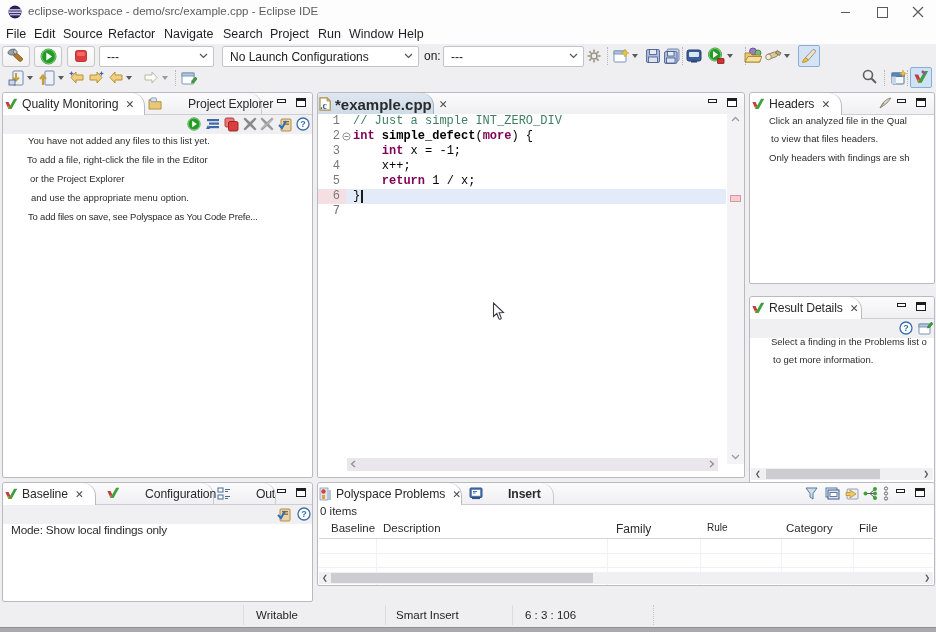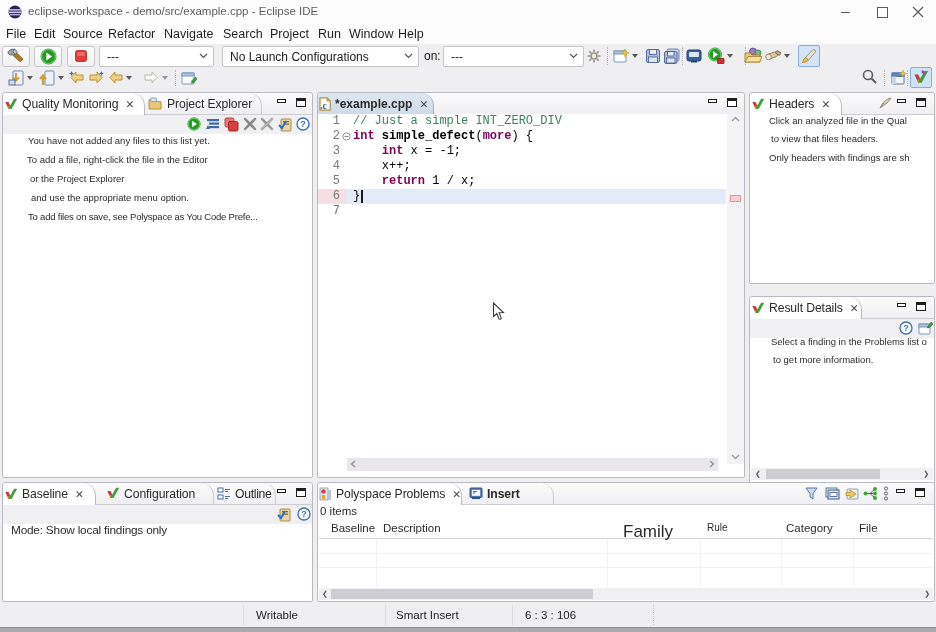--- a/index.html
+++ b/index.html
@@ -22,21 +22,21 @@
 .dd{position:absolute;width:0;height:0;border-left:3.5px solid transparent;border-right:3.5px solid transparent;border-top:4px solid #5a5a5a;}
 .panel{position:absolute;box-sizing:border-box;background:#fff;
   border:1px solid #b9b9c1;border-radius:3px 3px 2px 2px;overflow:hidden;}
 .tabrow{position:absolute;left:0;top:0;right:0;height:21px;
   background:linear-gradient(#fbfbfc,#f0f0f3);border-bottom:1px solid #cdcdd3;
   border-radius:2px 2px 0 0;}
 .tab{position:absolute;top:0;height:21px;display:flex;align-items:center;
   font-size:12.2px;color:#2a2a2a;white-space:nowrap;letter-spacing:-0.1px;}
 .tab.sel{background:#fff;border-right:1px solid #b9b9c1;border-top-right-radius:13px;
   border-top-left-radius:3px;height:22px;align-items:center;}
-.tab.unsel{border-right:1px solid #c9c9cf;border-top-right-radius:13px;background:transparent;}
+.tab.unsel{border-right:1px solid #c9c9cf;border-top-right-radius:13px;background:transparent;gap:21px;}
 .tab .ticon{margin:0 4px 0 1px;display:flex;}
 .tab .tx{margin-left:7px;margin-right:6px;color:#4a4a4a;font-size:10.5px;}
 .minmax{position:absolute;top:5px;display:flex;gap:9px;}
 .mmin{width:10px;height:9px;position:relative;}
 .mmin:before{content:"";position:absolute;left:0;top:1px;width:9px;height:4px;box-sizing:border-box;border:1.6px solid #1d1d1d;background:#fff;}
 .mmax{width:10px;height:9px;box-sizing:border-box;border:1.5px solid #1d1d1d;border-top:3px solid #1d1d1d;background:#fff;}
 .ptext{position:absolute;font-size:9.5px;color:#2b2b2b;white-space:nowrap;letter-spacing:0;}
 .itool{position:absolute;left:0;right:0;height:19px;background:#f0f0f3;}
 .hsb{position:absolute;height:12px;background:#f0f0f2;}
 .hsb .thumb{position:absolute;top:1px;height:10px;background:#cdcdd1;}
@@ -298,21 +298,21 @@
 <div class="panel" id="p-editor" style="left:317px;top:92px;width:428px;height:386px">
   <div class="tabrow">
     <div class="tab sel" style="left:0;width:115px;background:linear-gradient(#dfe7f0,#cddbe8);border-right:1px solid #9fb2c6">
       <span class="ticon">
           <svg width="12" height="14" viewBox="0 0 12 14">
         <path d="M1 0.8 L8 0.8 L11.2 4 L11.2 13.2 L1 13.2 Z" fill="#fffefb" stroke="#ad8c4a" stroke-width="1.2"></path>
         <path d="M8 0.8 L8 4 L11.2 4 Z" fill="#d9b96a" stroke="#ad8c4a" stroke-width="0.8"></path>
         <text x="1.2" y="11.5" font-size="10" font-weight="bold" fill="#33628e" font-family="Liberation Serif">.c</text>
           </svg>
         </span>
-      <span style="font-weight:bold;font-size:12px;letter-spacing:0">*example.cpp</span>
+      <span style="font-weight:bold;font-size:15px;letter-spacing:0">*example.cpp</span>
         <span class="tx">✕</span>
     </div>
     <div class="minmax" style="right:7px">
         <div class="mmin"></div>
         <div class="mmax"></div>
       </div>
   </div>
 
   <div class="abs" style="left:0;top:21px;right:0;bottom:0;background:#fff;border-radius:0 0 2px 2px;overflow:hidden">
 
@@ -460,21 +460,21 @@
         <rect x="5" y="6.5" width="6" height="1.3" fill="#8a6a20"></rect>
       <path d="M1 8 L4 11 L8 4" stroke="#2f6fc0" stroke-width="2" fill="none"></path>
       </svg>
     <svg class="icon" style="left:294px;top:2px" width="14" height="14" viewBox="0 0 14 14">
       <circle cx="7" cy="7" r="6" fill="#fff" stroke="#3a6ea8" stroke-width="1.3"></circle>
       <text x="7" y="10.2" text-anchor="middle" font-size="9" font-weight="bold" fill="#3a6ea8" font-family="Liberation Sans">?</text>
       </svg>
   </div>
   <div class="ptext" style="left:8px;top:40px;font-size:11.8px;letter-spacing:-0.2px">Mode: Show local findings only</div>
 </div>
-<div class="panel" id="p-problems" style="left:317px;top:482px;width:618px;height:120px">
+<div class="panel" id="p-problems" style="left:317px;top:482px;width:618px;height:104px">
   <div class="tabrow">
     <div class="tab sel" style="left:0;width:143px">
       <span class="ticon">
           <svg width="13" height="14" viewBox="0 0 13 14">
         <rect x="1" y="1" width="8" height="12" fill="#dfe7f2" stroke="#8a9ab0" stroke-width="0.8"></rect>
         <circle cx="4.5" cy="4.5" r="2.2" fill="#d84040"></circle>
         <rect x="3" y="8" width="3" height="4" fill="#e8a030"></rect>
         <rect x="9" y="3" width="3" height="10" fill="#b8c4d6"></rect>
           </svg>
         </span>
@@ -520,21 +520,21 @@
     <div class="minmax" style="right:9px">
         <div class="mmin"></div>
         <div class="mmax"></div>
       </div>
   </div>
   <div class="ptext" style="left:2px;top:22px;font-size:11.5px">0 items</div>
 
   <div class="abs" style="left:1px;right:1px;top:36px;height:19px;border-bottom:1px solid #d4d4da">
     <span class="ptext" style="left:12px;top:3px;font-size:11.5px">Baseline</span>
     <span class="ptext" style="left:64px;top:3px;font-size:11.5px">Description</span>
-    <span class="ptext" style="left:304px;top:3px;font-size:17px">Family</span>
+    <span class="ptext" style="left:297px;top:3px;font-size:12px">Family</span>
     <span class="ptext" style="left:388px;top:3px;font-size:10px">Rule</span>
     <span class="ptext" style="left:467px;top:3px;font-size:11.5px">Category</span>
     <span class="ptext" style="left:540px;top:3px;font-size:11.5px">File</span>
   </div>
   <div class="abs" style="left:58px;top:56px;width:1px;height:48px;background:#f2f2f5"></div>
   <div class="abs" style="left:289px;top:56px;width:1px;height:48px;background:#f2f2f5"></div>
   <div class="abs" style="left:382px;top:56px;width:1px;height:48px;background:#f2f2f5"></div>
   <div class="abs" style="left:463px;top:56px;width:1px;height:48px;background:#f2f2f5"></div>
   <div class="abs" style="left:535px;top:56px;width:1px;height:48px;background:#f2f2f5"></div>
   <div class="abs" style="left:1px;right:1px;top:70px;height:1px;background:#f0f0f4"></div>

